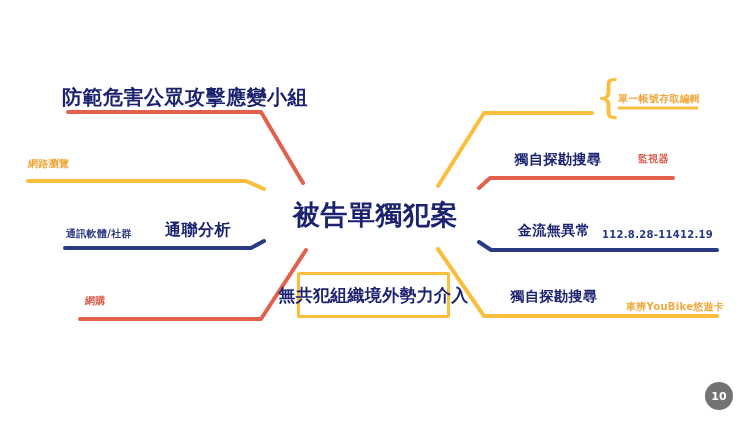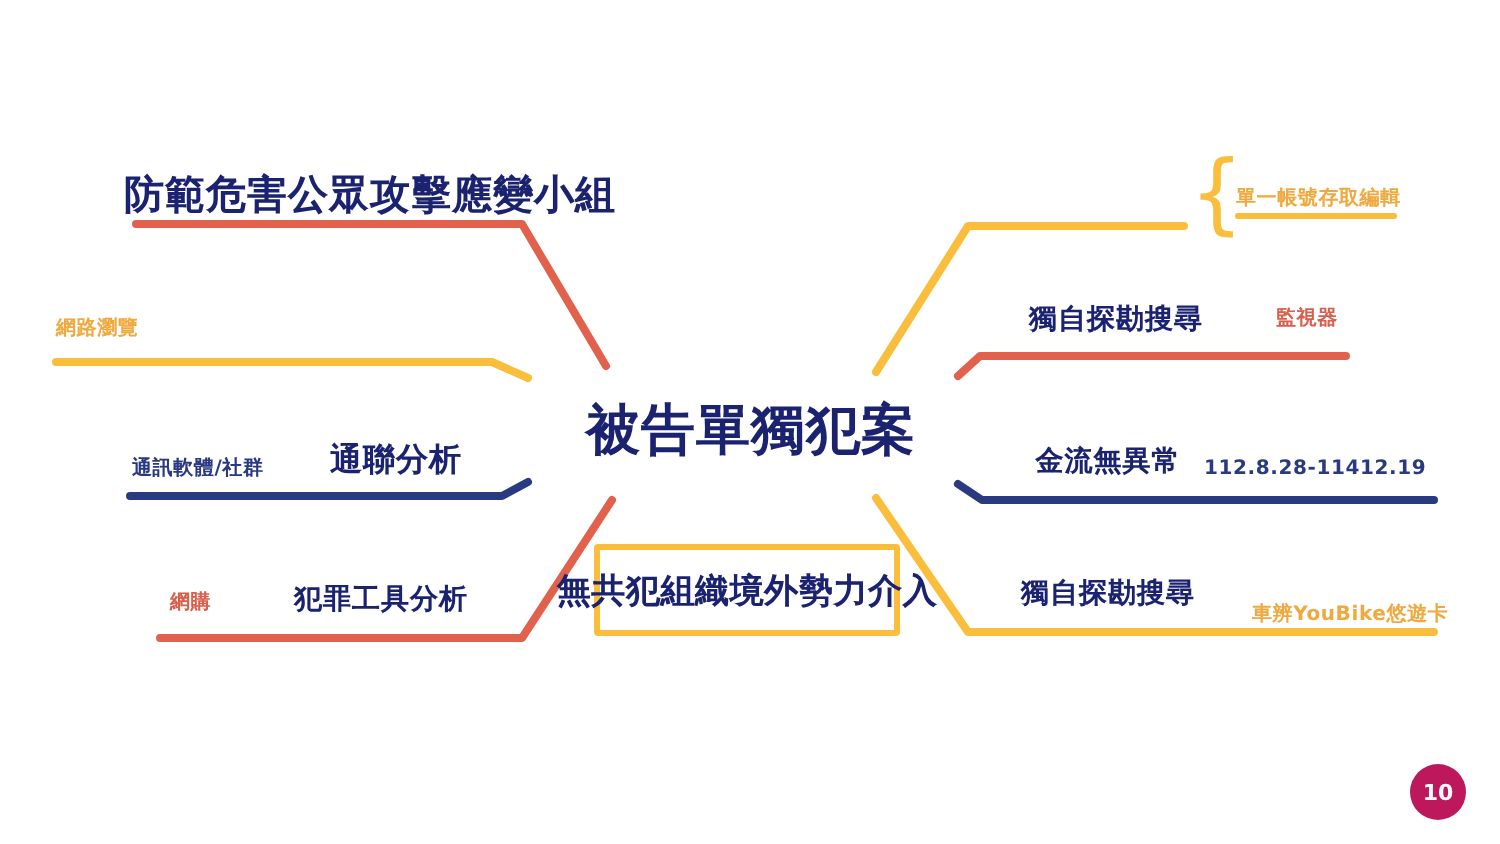--- a/index.html
+++ b/index.html
@@ -15,21 +15,21 @@
   .note.yellow{color:#efa93f;text-align:right;}
   .note.blue{color:#2a3a80;}
   #center-title{position:absolute;left:293px;top:197px;width:168px;text-align:left;
        font-size:27px;font-weight:bold;color:#1b2370;letter-spacing:.5px;white-space:nowrap;}
   #callout-box{position:absolute;left:297px;top:272px;width:147px;height:40px;
        border:3px solid #fbbe3c;border-radius:2px;display:flex;align-items:center;justify-content:center;}
   #callout-box .txt{font-size:17px;font-weight:bold;color:#1b2370;letter-spacing:.3px;white-space:nowrap;}
   #brace{position:absolute;left:595px;top:76px;font-size:42px;font-weight:400;color:#fbbe3c;
        transform:scaleY(1.05);line-height:1;}
   #page-badge{position:absolute;left:705px;top:382px;width:28px;height:28px;border-radius:50%;
-       background:#be185d;display:flex;align-items:center;justify-content:center;
+       background:#737373;display:flex;align-items:center;justify-content:center;
        color:#fff;font-size:11px;font-weight:bold;}
 </style>
 </head>
 <body>
 
 <div id="slide">
 
   <svg id="lines" viewBox="0 0 750 422">
 
     <polyline points="68,112 261,112 303,183" fill="none" stroke-width="4" stroke-linecap="round" stroke-linejoin="round" stroke="#e2614d"></polyline>
@@ -51,21 +51,20 @@
   </div>
 
   <div class="lbl" style="left:62px;top:84px;width:205px;font-size:20px;">防範危害公眾攻擊應變小組</div>
 
   <div class="note yellow" style="left:28px;top:157px;">網路瀏覽</div>
 
   <div class="note blue" style="left:66px;top:227px;">通訊軟體/社群</div>
   <div class="lbl" style="left:160px;top:220px;width:76px;font-size:16px;">通聯分析</div>
 
   <div class="note red" style="left:85px;top:294px;">網購</div>
-  <div class="lbl" style="left:143px;top:291px;width:95px;">犯罪工具分析</div>
 
   <div id="brace">{</div>
   <div class="note yellow" style="left:618px;top:92px;width:82px;text-align:center;">單一帳號存取編輯</div>
 
   <div class="lbl" style="left:508px;top:151px;width:100px;">獨自探勘搜尋</div>
   <div class="note red" style="left:638px;top:152px;">監視器</div>
 
   <div class="lbl" style="left:510px;top:222px;width:88px;">金流無異常</div>
   <div class="note blue" style="left:602px;top:229px;">112.8.28-11412.19</div>
 

